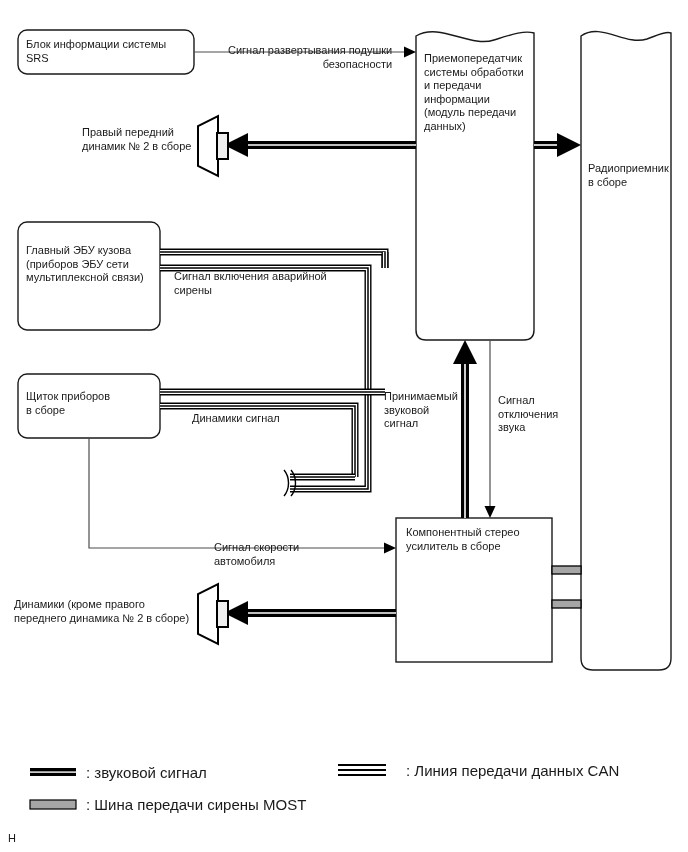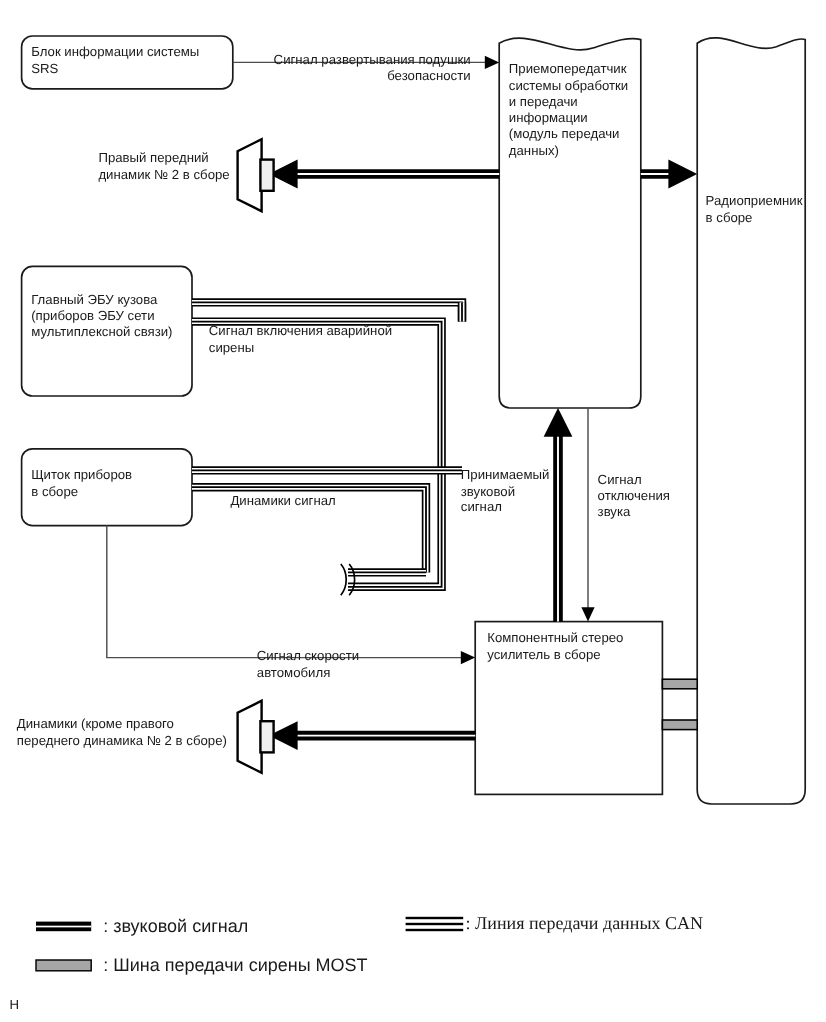--- a/index.html
+++ b/index.html
@@ -195,17 +195,17 @@
 
 <div class="lbl" style="left:498px;top:394px;">Сигнал
 отключения
 звука</div>
 
 <div class="lbl" style="left:214px;top:541px;">Сигнал скорости
 автомобиля</div>
 
 <div class="legend-text" style="left:86px;top:766px;">: звуковой сигнал</div>
 
-<div class="legend-text" style="left:388px;top:764px;font-family:Liberation Serif, serif;">: Линия передачи данных CAN</div>
+<div class="legend-text" style="left:406px;top:764px;">: Линия передачи данных CAN</div>
 
 <div class="legend-text" style="left:86px;top:798px;">: Шина передачи сирены MOST</div>
 
 <div class="footnote">H</div>
 
 </body></html>

